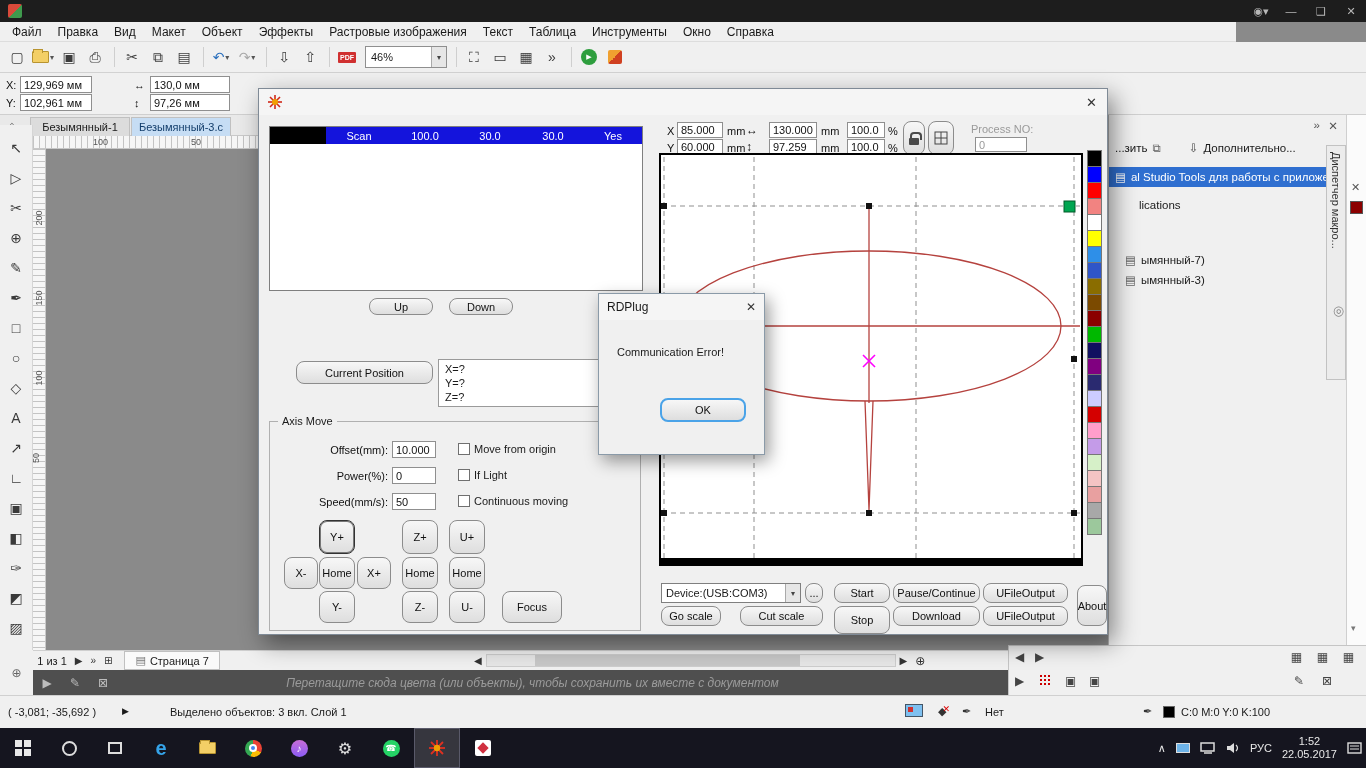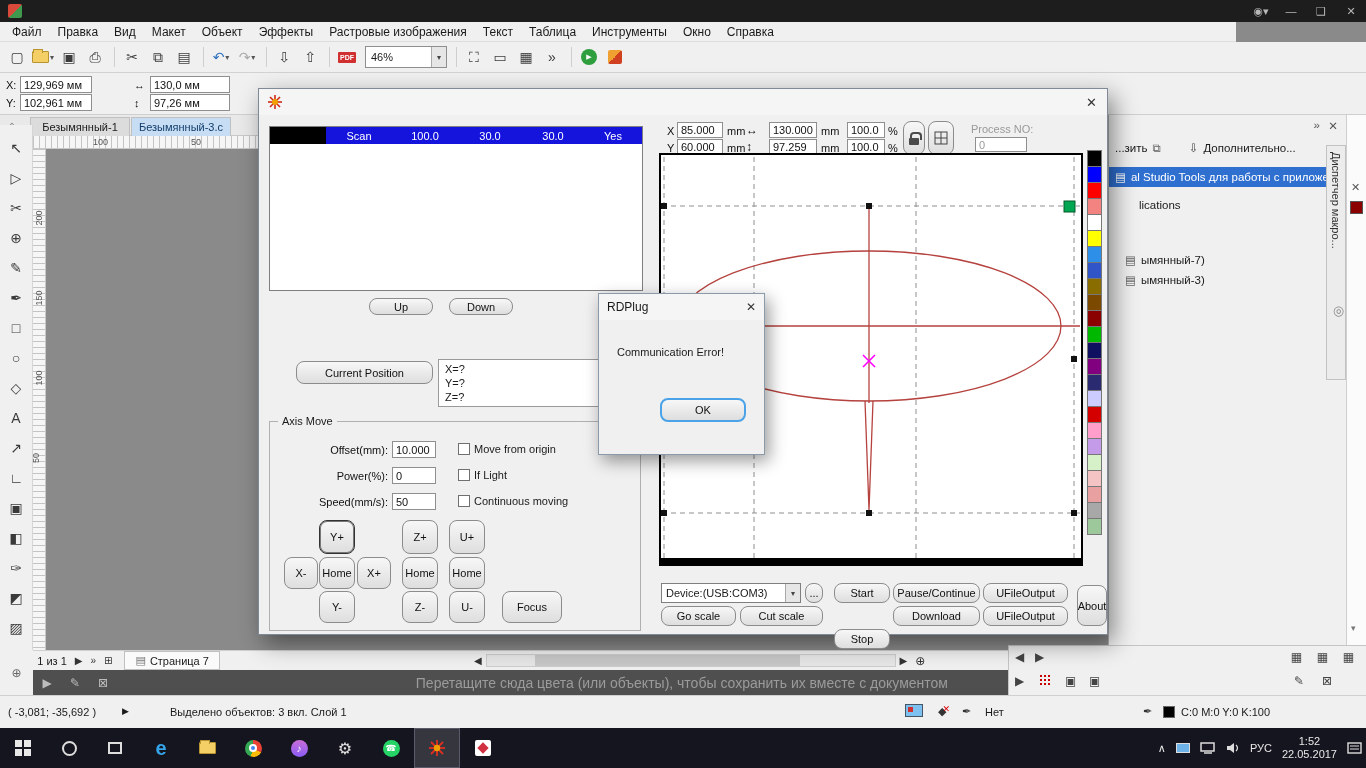--- a/index.html
+++ b/index.html
@@ -267,21 +267,21 @@
     <span class="pnic" style="font-size:12px">⊕</span>
   </div>
 
   <div class="a corner">
       <span>⊕</span>
     </div>
   <div class="a hintbar">
     <span class="hic">▶</span>
     <span class="hic">✎</span>
     <span class="hic">⊠</span>
-    <span style="flex:1;text-align:right;color:#9b9b9b;font-size:14px">Перетащите сюда цвета (или объекты), чтобы сохранить их вместе с документом</span>
+    <span style="flex:1;text-align:center;color:#9b9b9b;font-style:italic;font-size:12px">Перетащите сюда цвета (или объекты), чтобы сохранить их вместе с документом</span>
     <span style="width:60px"></span>
   </div>
 
   <div class="a statusbar">
     <span class="a" style="left:8px;top:10px">( -3,081; -35,692 )</span>
     <span class="a" style="left:122px;top:10px;font-size:9px">▶</span>
     <span class="a" style="left:170px;top:10px">Выделено объектов: 3 вкл. Слой 1</span>
     <span class="a" style="left:905px;top:8px;width:18px;height:13px;background:#7ec0f0;border:1px solid #456;display:inline-block">
         <span style="position:absolute;left:2px;top:2px;width:5px;height:5px;background:#d03030"></span>
       </span>
@@ -471,23 +471,23 @@
       </div>
 
     <div class="dd" style="left:402px;top:494px;width:140px;height:20px">
       <span>Device:(USB:COM3)</span>
       <span class="dda">▾</span>
     </div>
     <div class="btn" style="left:546px;top:494px;width:18px;height:20px">...</div>
     <div class="btn" style="left:575px;top:494px;width:56px;height:20px">Start</div>
     <div class="btn" style="left:634px;top:494px;width:87px;height:20px">Pause/Continue</div>
     <div class="btn" style="left:724px;top:494px;width:85px;height:20px">UFileOutput</div>
-    <div class="btn" style="left:402px;top:517px;width:75px;height:20px">Go scale</div>
+    <div class="btn" style="left:402px;top:517px;width:60px;height:20px">Go scale</div>
     <div class="btn" style="left:481px;top:517px;width:83px;height:20px">Cut scale</div>
-    <div class="btn" style="left:575px;top:540px;width:56px;height:20px">Stop</div>
+    <div class="btn" style="left:575px;top:517px;width:56px;height:28px">Stop</div>
     <div class="btn" style="left:634px;top:517px;width:87px;height:20px">Download</div>
     <div class="btn" style="left:724px;top:517px;width:85px;height:20px">UFileOutput</div>
     <div class="btn" style="left:818px;top:496px;width:30px;height:41px">About</div>
   </div>
 
   <div class="a errdlg">
     <div class="dlg-title" style="height:26px">
       <span style="font-size:12px">RDPlug</span>
       <span style="flex:1"></span>
       <span style="color:#333;font-size:12px">✕</span>

